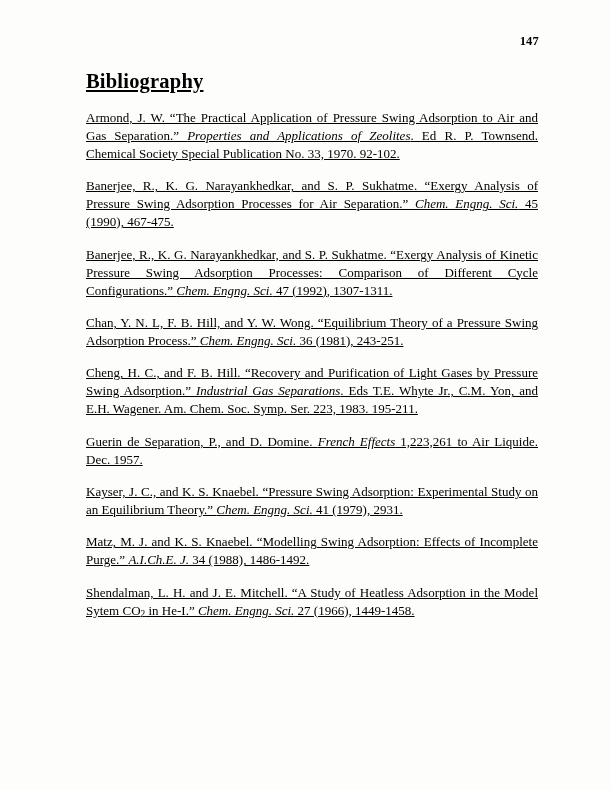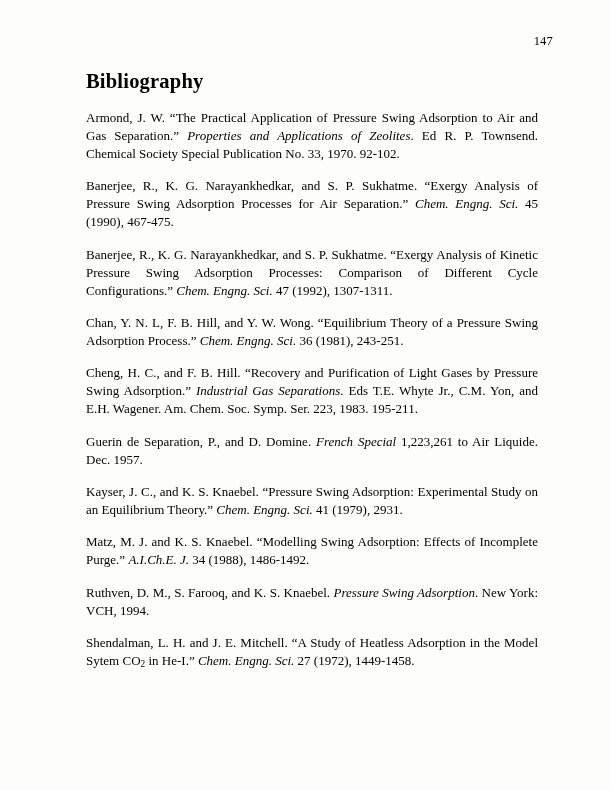--- a/index.html
+++ b/index.html
@@ -17,32 +17,33 @@
   }
   .page {
     position: absolute;
     left: 0; top: 0;
     width: 611px;
     height: 790px;
     background: #fdfdfb;
   }
   .page-number {
     position: absolute;
-    right: 58px;
+    right: 72px;
     top: 34px;
     font-family: "Liberation Serif", serif;
-    font-weight: normal;
+    font-weight: bold;
     font-size: 12.5px;
     letter-spacing: 0.2px;
   }
   .content {
     position: absolute;
     left: 86px;
     top: 70px;
     width: 452px;
+    text-decoration: underline;
   }
   h1.title {
     font-family: "Liberation Serif", serif;
     font-weight: bold;
     font-size: 20.5px;
     margin: 0 0 16px 0;
     letter-spacing: 0.2px;
   }
   .entry {
     font-size: 13px;
@@ -64,21 +65,20 @@
 
   <div class="content">
     <h1 class="title">Bibliography</h1>
 
     <div id="bibliography-list">
         <p class="entry"><span>Armond, J. W. “The Practical Application of Pressure Swing Adsorption to Air and Gas Separation.” </span><span class="it">Properties and Applications of Zeolites</span><span>. Ed R. P. Townsend. Chemical Society Special Publication No. 33, 1970. 92-102.</span></p>
         <p class="entry"><span>Banerjee, R., K. G. Narayankhedkar, and S. P. Sukhatme. “Exergy Analysis of Pressure Swing Adsorption Processes for Air Separation.” </span><span class="it">Chem. Engng. Sci.</span><span> 45 (1990), 467-475.</span></p>
         <p class="entry"><span>Banerjee, R., K. G. Narayankhedkar, and S. P. Sukhatme. “Exergy Analysis of Kinetic Pressure Swing Adsorption Processes: Comparison of Different Cycle Configurations.” </span><span class="it">Chem. Engng. Sci.</span><span> 47 (1992), 1307-1311.</span></p>
         <p class="entry"><span>Chan, Y. N. L, F. B. Hill, and Y. W. Wong. “Equilibrium Theory of a Pressure Swing Adsorption Process.” </span><span class="it">Chem. Engng. Sci.</span><span> 36 (1981), 243-251.</span></p>
         <p class="entry"><span>Cheng, H. C., and F. B. Hill. “Recovery and Purification of Light Gases by Pressure Swing Adsorption.” </span><span class="it">Industrial Gas Separations</span><span>. Eds T.E. Whyte Jr., C.M. Yon, and E.H. Wagener. Am. Chem. Soc. Symp. Ser. 223, 1983. 195-211.</span></p>
-        <p class="entry"><span>Guerin de Separation, P., and D. Domine. </span><span class="it">French Special</span><span> 1,223,261 to Air Liquide. Dec. 1957.</span></p>
+        <p class="entry"><span>Guerin de Separation, P., and D. Domine. </span><span class="it">French Effects</span><span> 1,223,261 to Air Liquide. Dec. 1957.</span></p>
         <p class="entry"><span>Kayser, J. C., and K. S. Knaebel. “Pressure Swing Adsorption: Experimental Study on an Equilibrium Theory.” </span><span class="it">Chem. Engng. Sci.</span><span> 41 (1979), 2931.</span></p>
         <p class="entry"><span>Matz, M. J. and K. S. Knaebel. “Modelling Swing Adsorption: Effects of Incomplete Purge.” </span><span class="it">A.I.Ch.E. J.</span><span> 34 (1988), 1486-1492.</span></p>
-        <p class="entry"><span>Ruthven, D. M., S. Farooq, and K. S. Knaebel. </span><span class="it">Pressure Swing Adsorption</span><span>. New York: VCH, 1994.</span></p>
-        <p class="entry"><span>Shendalman, L. H. and J. E. Mitchell. “A Study of Heatless Adsorption in the Model Sytem CO</span><sub>2</sub><span> in He-I.” </span><span class="it">Chem. Engng. Sci.</span><span> 27 (1972), 1449-1458.</span></p>
+        <p class="entry"><span>Shendalman, L. H. and J. E. Mitchell. “A Study of Heatless Adsorption in the Model Sytem CO</span><sub>2</sub><span> in He-I.” </span><span class="it">Chem. Engng. Sci.</span><span> 27 (1966), 1449-1458.</span></p>
       </div>
   </div>
 
 </div>
 
 </body></html>

